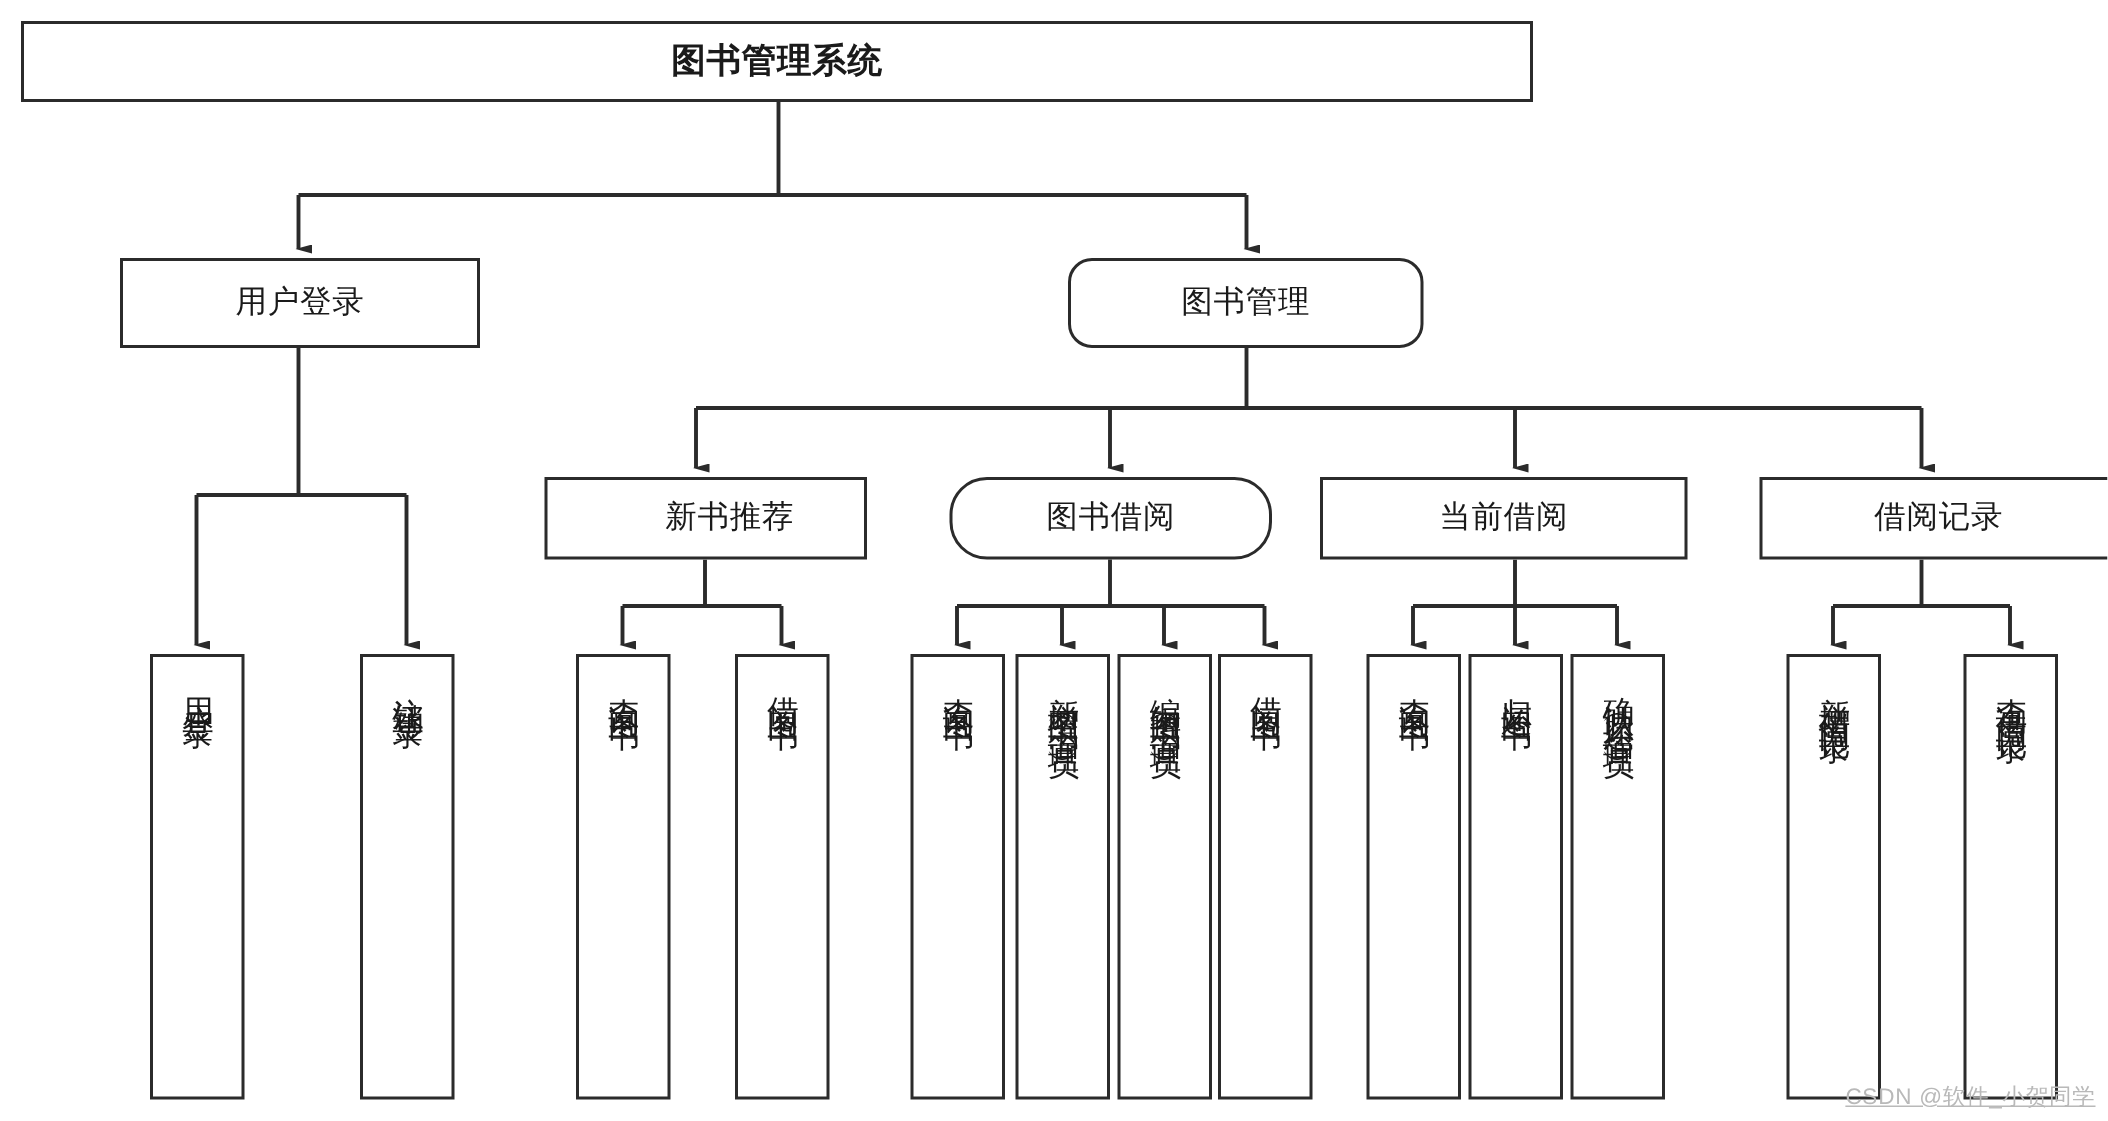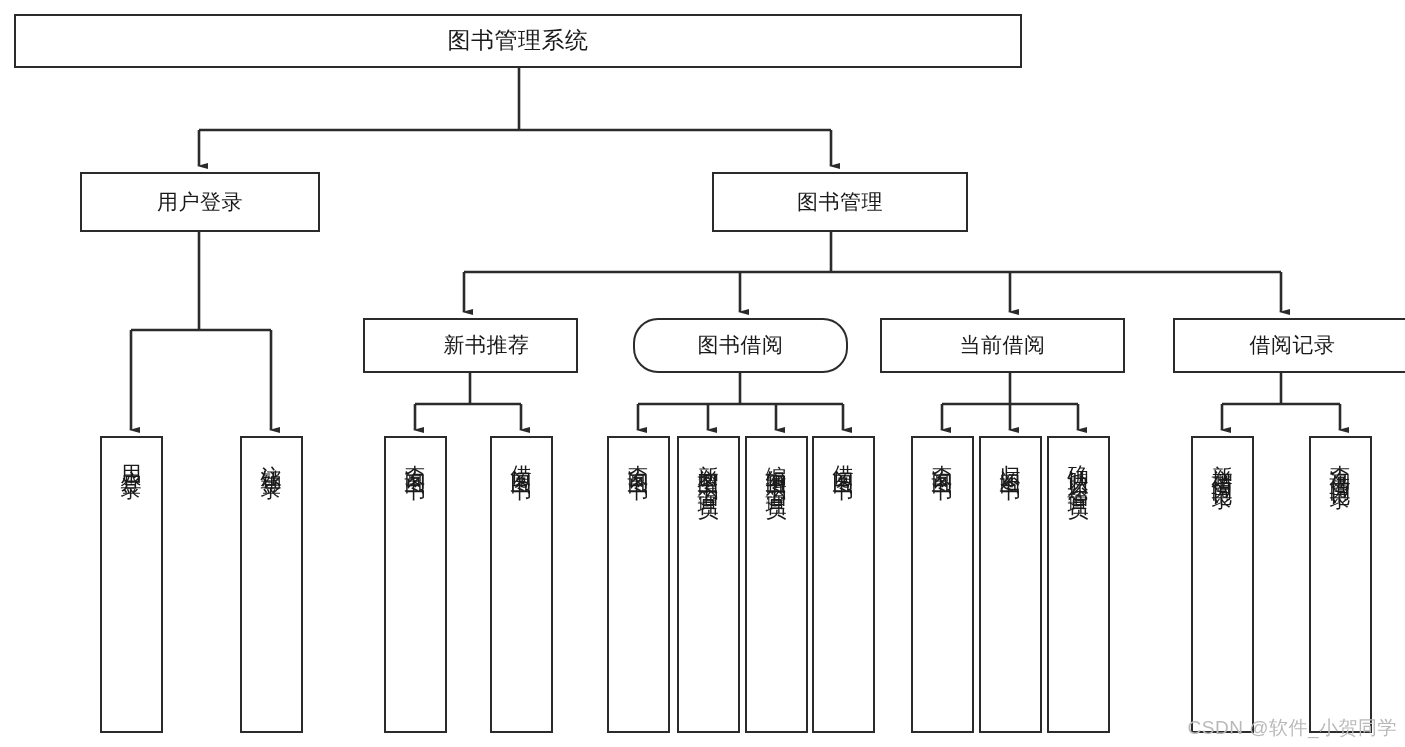--- a/index.html
+++ b/index.html
@@ -37,20 +37,21 @@
   }
   .node-label {
     display: block;
     text-align: center;
     line-height: 1.18;
     letter-spacing: 0.5px;
   }
   
   .node.root {
     border-width: 2px;
+    font-weight: bold;
   }
   .node.root .node-label {
     font-size: 23px;
   }
   
   .node.hbox .node-label {
     font-size: 21px;
   }
   
   .node.leaf {
@@ -62,24 +63,25 @@
     text-orientation: upright;
     font-size: 21px;
     line-height: 1.0;
     letter-spacing: 5px;
     white-space: nowrap;
   }
   .watermark {
     position: absolute;
     right: 8px;
     bottom: 6px;
-    font-size: 19px;
+    font-size: 15px;
     color: #b9b9b9;
     white-space: nowrap;
     letter-spacing: 0.5px;
+    text-decoration: underline;
   }
 </style>
 </head>
 <body>
 
 <div id="canvas">
 
   <svg class="connectors" viewBox="0 0 1405 747" xmlns="http://www.w3.org/2000/svg">
     <defs>
       <marker id="arrow" markerWidth="10" markerHeight="12" refX="3" refY="9" orient="auto" markerUnits="userSpaceOnUse">
@@ -133,21 +135,21 @@
     </g>
   </svg>
 
   <div class="node root" style="left:14px; top:14px; width:1008px; height:54px;">
     <span class="node-label">图书管理系统</span>
   </div>
 
   <div class="node hbox" style="left:80px; top:172px; width:240px; height:60px;">
     <span class="node-label">用户登录</span>
   </div>
-  <div class="node hbox" style="left:712px; top:172px; width:256px; height:60px;">
+  <div class="node hbox" style="left:712px; top:172px; width:237px; height:60px;border-radius:16px;">
     <span class="node-label">图书管理</span>
   </div>
 
   <div class="node hbox" style="left:363px; top:318px; width:215px; height:55px;padding-left:32px;">
     <span class="node-label">新书推荐</span>
   </div>
   <div class="node hbox" style="left:633px; top:318px; width:215px; height:55px;border-radius:25px;">
     <span class="node-label">图书借阅</span>
   </div>
   <div class="node hbox" style="left:880px; top:318px; width:245px; height:55px;">

